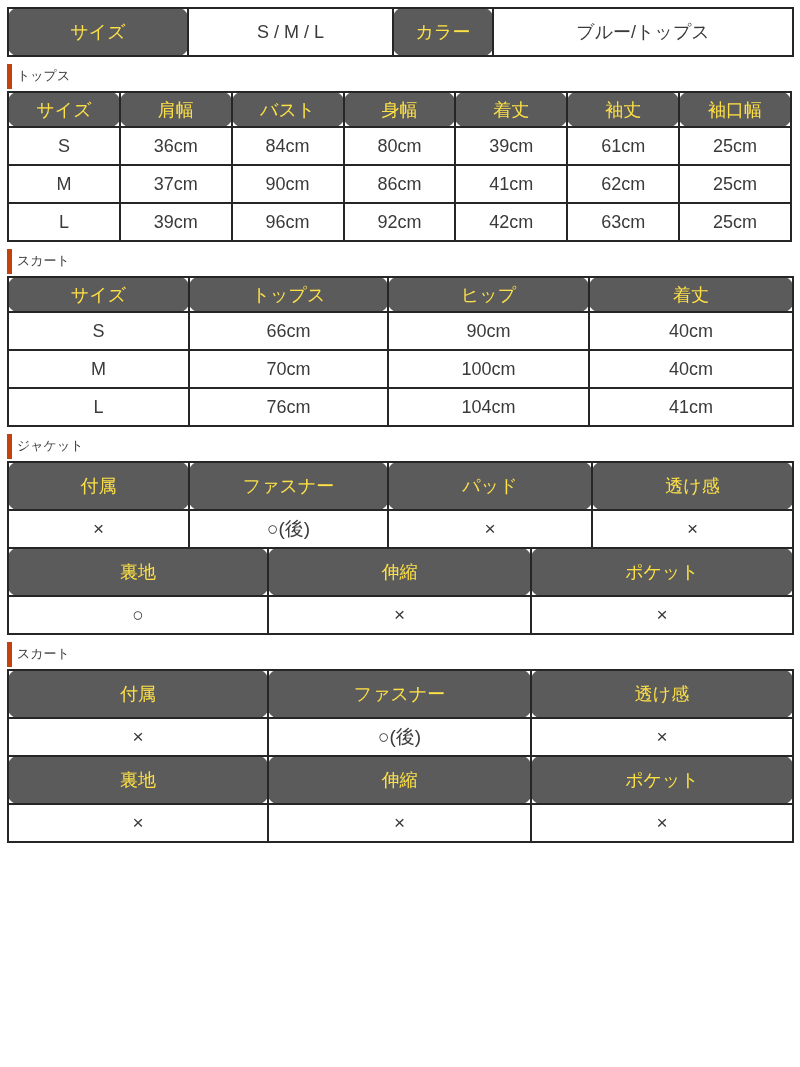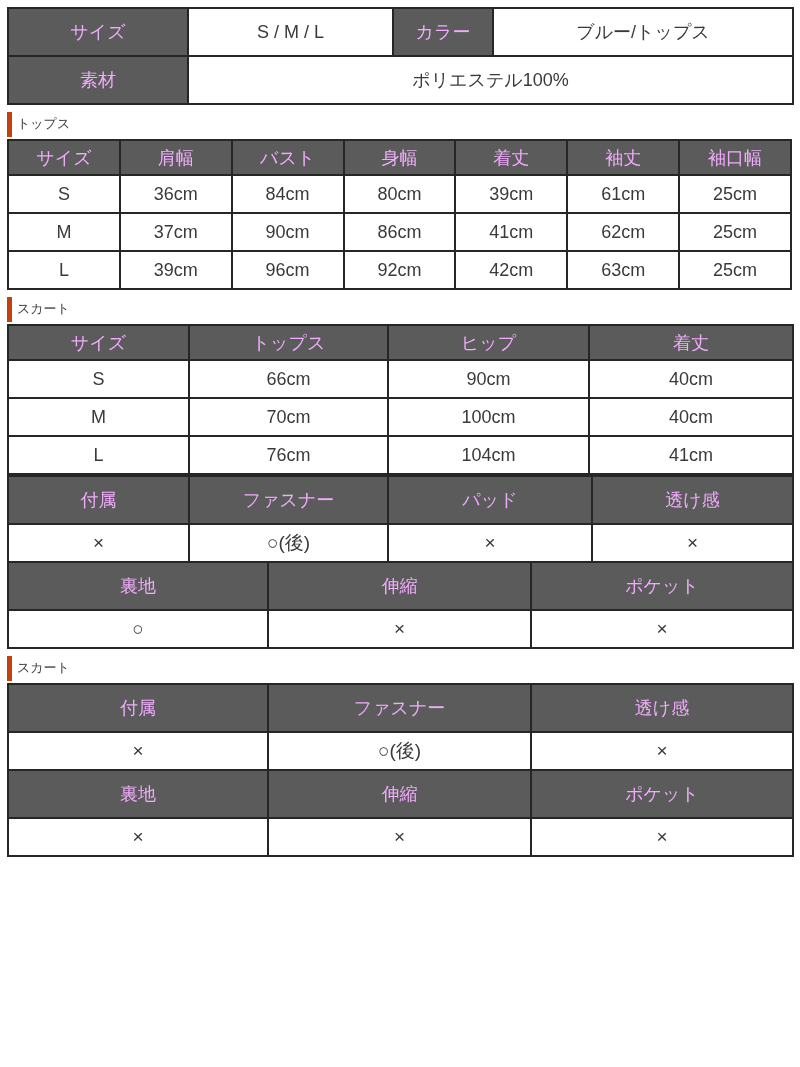--- a/index.html
+++ b/index.html
@@ -27,21 +27,22 @@
     vertical-align: middle;
     font-size: 18px;
     font-weight: normal;
     color: #3a3a3a;
     padding: 0;
     overflow: hidden;
     white-space: nowrap;
   }
   .dark {
     background: #5b5b5b;
-    color: #f0abfc;
+    color: #fde047;
+    border-radius: 10px;
   }
   .info-table tr { height: 48px; }
   .meas-table tr.hdr { height: 35px; }
   .meas-table tr.row { height: 38px; }
   .spec-table tr.hdr { height: 48px; }
   .spec-table tr.row { height: 38px; }
   .spec-table.stack2 { margin-top: -2px; }
   .section-label {
     margin-top: 7px;
     margin-bottom: 2px;
@@ -65,24 +66,20 @@
         <col style="width:100px">
         <col style="width:300px">
     </colgroup>
     <tbody>
         <tr>
       <td class="dark">サイズ</td>
       <td>S / M / L</td>
       <td class="dark">カラー</td>
       <td>ブルー/トップス</td>
     </tr>
-    <tr>
-      <td class="dark">素材</td>
-      <td colspan="3">ポリエステル100%</td>
-    </tr>
   </tbody>
     </table>
 
   <div class="section-label">トップス</div>
   <table class="meas-table">
     <tbody>
         <tr class="hdr">
       <td class="dark">サイズ</td>
       <td class="dark">肩幅</td>
       <td class="dark">バスト</td>
@@ -150,20 +147,21 @@
     </tr>
     <tr class="row">
       <td>L</td>
       <td>76cm</td>
       <td>104cm</td>
       <td>41cm</td>
     </tr>
   </tbody>
     </table>
 
+  <div class="section-label">ジャケット</div>
   <table class="spec-table">
     <colgroup>
       <col style="width:181px">
         <col style="width:199px">
         <col style="width:204px">
         <col style="width:201px">
     </colgroup>
     <tbody>
         <tr class="hdr">
       <td class="dark">付属</td>

